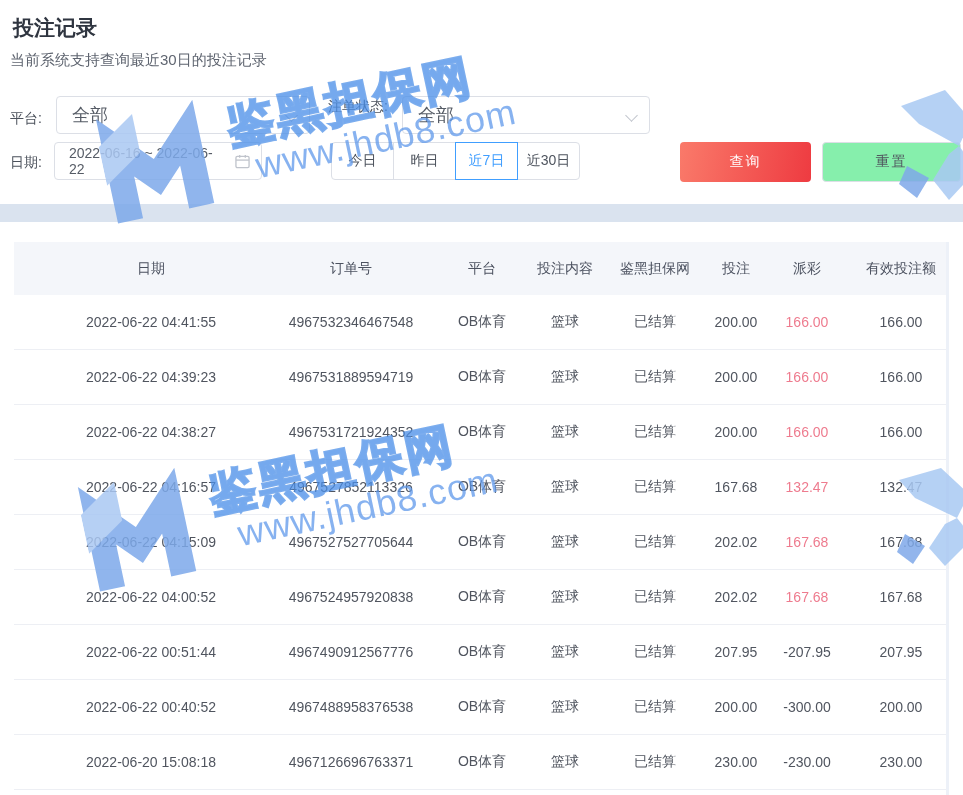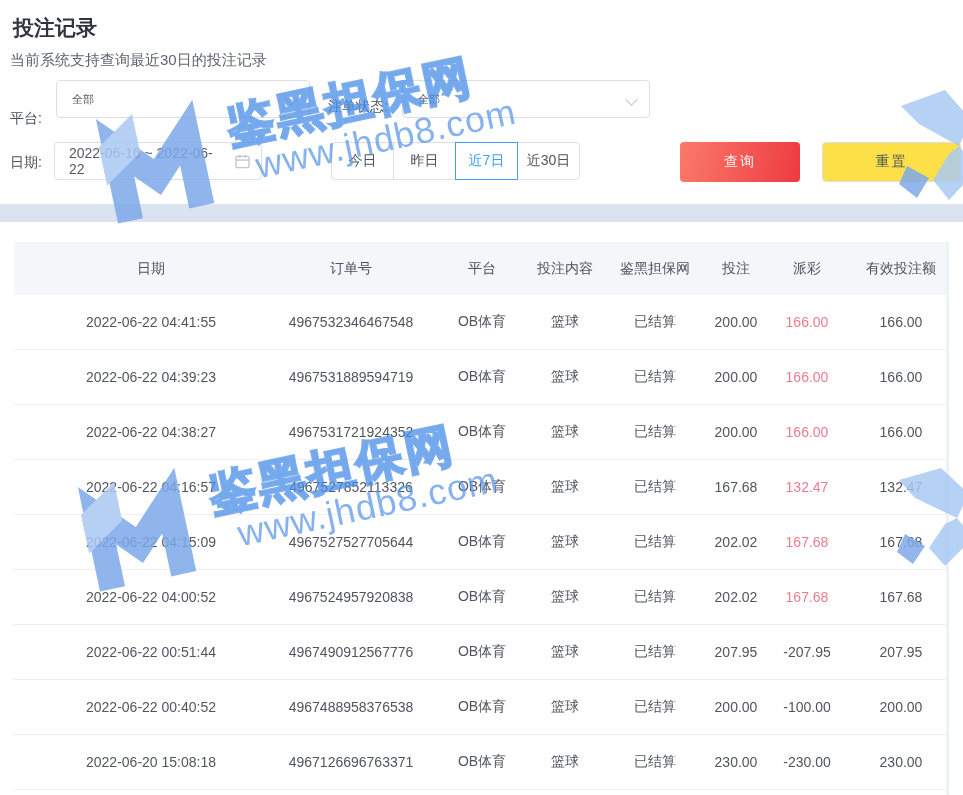--- a/index.html
+++ b/index.html
@@ -9,22 +9,22 @@
   }
   
   .page-title{position:absolute;left:13px;top:14px;font-size:21px;font-weight:bold;color:#2f3540;}
   .page-subtitle{position:absolute;left:10px;top:51px;font-size:15px;color:#5f6570;}
   
   .flabel{position:absolute;height:40px;line-height:40px;font-size:14px;color:#4c525c;}
   .lab-platform{left:10px;top:98px;}
   .lab-status{left:328px;top:86px;}
   .lab-date{left:10px;top:142px;}
   .selectbox{
-    position:absolute;top:80px;height:38px;border:1px solid #dcdfe6;border-radius:4px;background:#fff;
-    font-size:11px;color:#565c66;display:flex;align-items:center;padding:0 30px 0 15px;box-sizing:border-box;
+    position:absolute;top:96px;height:38px;border:1px solid #dcdfe6;border-radius:4px;background:#fff;
+    font-size:18px;color:#565c66;display:flex;align-items:center;padding:0 30px 0 15px;box-sizing:border-box;
   }
   .sel-platform{left:56px;width:254px;}
   .sel-status{left:402px;width:248px;}
   .chev{
     position:absolute;right:13px;top:14px;width:8px;height:8px;
     border-right:1.6px solid #c0c4cc;border-bottom:1.6px solid #c0c4cc;transform:rotate(45deg);
   }
   .dateinput{
     position:absolute;left:54px;top:142px;width:208px;height:38px;border:1px solid #dcdfe6;border-radius:4px;
     background:#fff;font-size:14px;color:#565c66;display:flex;align-items:center;padding:0 34px 0 14px;box-sizing:border-box;
@@ -34,22 +34,22 @@
     font-size:14px;color:#4e545e;display:flex;align-items:center;justify-content:center;width:63px;}
   .seg1{left:331px;border-radius:4px 0 0 4px;}
   .seg2{left:393px;}
   .seg3{left:455px;}
   .seg4{left:517px;border-radius:0 4px 4px 0;}
   .seg.on{border:1px solid #409eff;color:#409eff;z-index:2;}
   .btn{
     position:absolute;top:142px;height:40px;border-radius:4px;font-size:14px;letter-spacing:2px;
     display:flex;align-items:center;justify-content:center;box-sizing:border-box;
   }
-  .btn-search{left:680px;width:120px;background:linear-gradient(100deg,#fa7a6a,#ee3b41);color:#fff;border:none;}
-  .btn-reset{left:822px;width:139px;background:#fde047;border:1px solid #dcdfe6;color:#50565f;}
+  .btn-search{left:680px;width:131px;background:linear-gradient(100deg,#fa7a6a,#ee3b41);color:#fff;border:none;}
+  .btn-reset{left:822px;width:139px;background:#86efac;border:1px solid #dcdfe6;color:#50565f;}
   
   .band{position:absolute;left:0;top:204px;width:963px;height:18px;background:#dae3ef;}
   
   .thead{position:absolute;left:14px;top:242px;width:935px;height:53px;background:#f4f6fa;}
   .tbody{position:absolute;left:14px;top:295px;width:935px;}
   .trow{position:relative;width:935px;height:55px;background:transparent;border-bottom:1px solid #edeff4;box-sizing:border-box;}
   .thead{position:absolute;}
   .cell{
     position:absolute;top:0;height:100%;display:flex;align-items:center;white-space:nowrap;
     transform:translateX(-50%);font-size:14px;color:#50555f;
@@ -193,21 +193,21 @@
         <div class="cell c6">-207.95</div>
         <div class="cell c7">207.95</div>
       </div>
       <div class="trow">
         <div class="cell c0">2022-06-22 00:40:52</div>
         <div class="cell c1">4967488958376538</div>
         <div class="cell c2">OB体育</div>
         <div class="cell c3">篮球</div>
         <div class="cell c4">已结算</div>
         <div class="cell c5">200.00</div>
-        <div class="cell c6">-100.00</div>
+        <div class="cell c6">-300.00</div>
         <div class="cell c7">200.00</div>
       </div>
       <div class="trow">
         <div class="cell c0">2022-06-20 15:08:18</div>
         <div class="cell c1">4967126696763371</div>
         <div class="cell c2">OB体育</div>
         <div class="cell c3">篮球</div>
         <div class="cell c4">已结算</div>
         <div class="cell c5">230.00</div>
         <div class="cell c6">-230.00</div>

